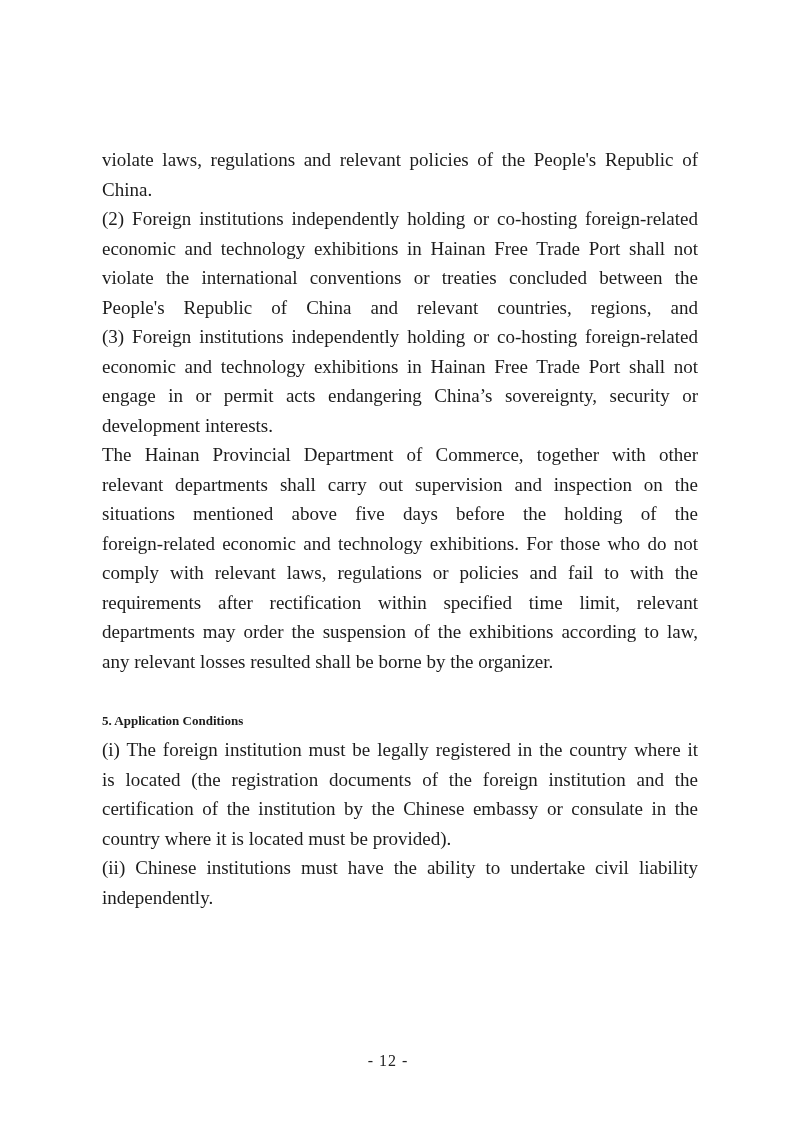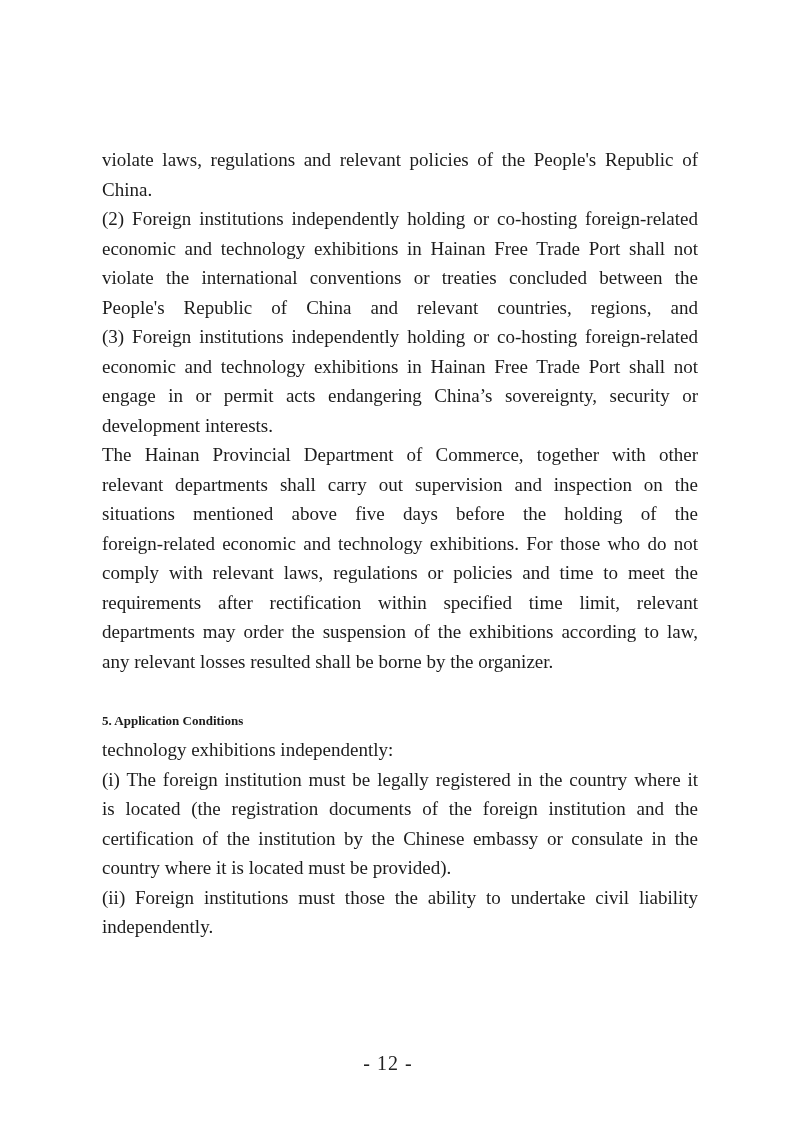--- a/index.html
+++ b/index.html
@@ -42,21 +42,21 @@
     font-size: 13px;
     margin: 0;
     line-height: 29.5px;
   }
   .footer {
     position: absolute;
     left: 0;
     right: 0;
     top: 1044px;
     text-align: center;
-    font-size: 20px;
+    font-size: 16px;
     letter-spacing: 1px;
     color: #222222;
   }
 </style>
 </head>
 <body>
 
 <div class="page">
   <div class="content">
 
@@ -77,42 +77,41 @@
       <div class="line">economic and technology exhibitions in Hainan Free Trade Port shall not</div>
       <div class="line">engage in or permit acts endangering China’s sovereignty, security or</div>
       <div class="line last">development interests.</div>
     </div>
 
     <div>
       <div class="line">The Hainan Provincial Department of Commerce, together with other</div>
       <div class="line">relevant departments shall carry out supervision and inspection on the</div>
       <div class="line">situations mentioned above five days before the holding of the</div>
       <div class="line">foreign-related economic and technology exhibitions. For those who do not</div>
-      <div class="line">comply with relevant laws, regulations or policies and time to meet the</div>
+      <div class="line">comply with relevant laws, regulations or policies and fail to with the</div>
       <div class="line">requirements after rectification within specified time limit, relevant</div>
       <div class="line">departments may order the suspension of the exhibitions according to law,</div>
       <div class="line last">any relevant losses resulted shall be borne by the organizer.</div>
     </div>
 
     <div class="spacer"></div>
 
     <h2 class="heading line last">5. Application Conditions</h2>
 
     <div>
-      <div class="line last">technology exhibitions independently:</div>
     </div>
 
     <div>
       <div class="line">(i) The foreign institution must be legally registered in the country where it</div>
       <div class="line">is located (the registration documents of the foreign institution and the</div>
       <div class="line">certification of the institution by the Chinese embassy or consulate in the</div>
       <div class="line last">country where it is located must be provided).</div>
     </div>
 
     <div>
-      <div class="line">(ii) Foreign institutions must those the ability to undertake civil liability</div>
+      <div class="line">(ii) Chinese institutions must have the ability to undertake civil liability</div>
       <div class="line last">independently.</div>
     </div>
 
   </div>
 
   <div class="footer">- 12 -</div>
 </div>
 
 </body></html>

